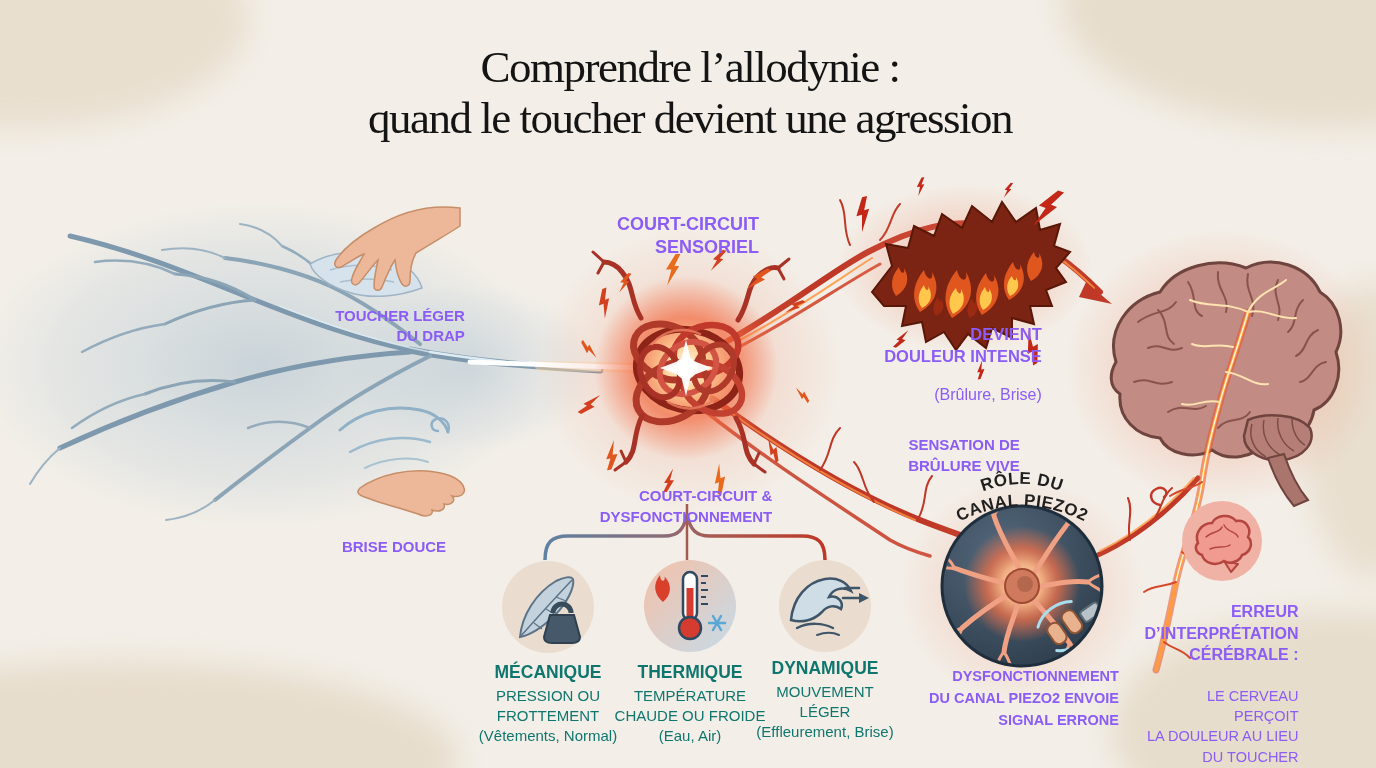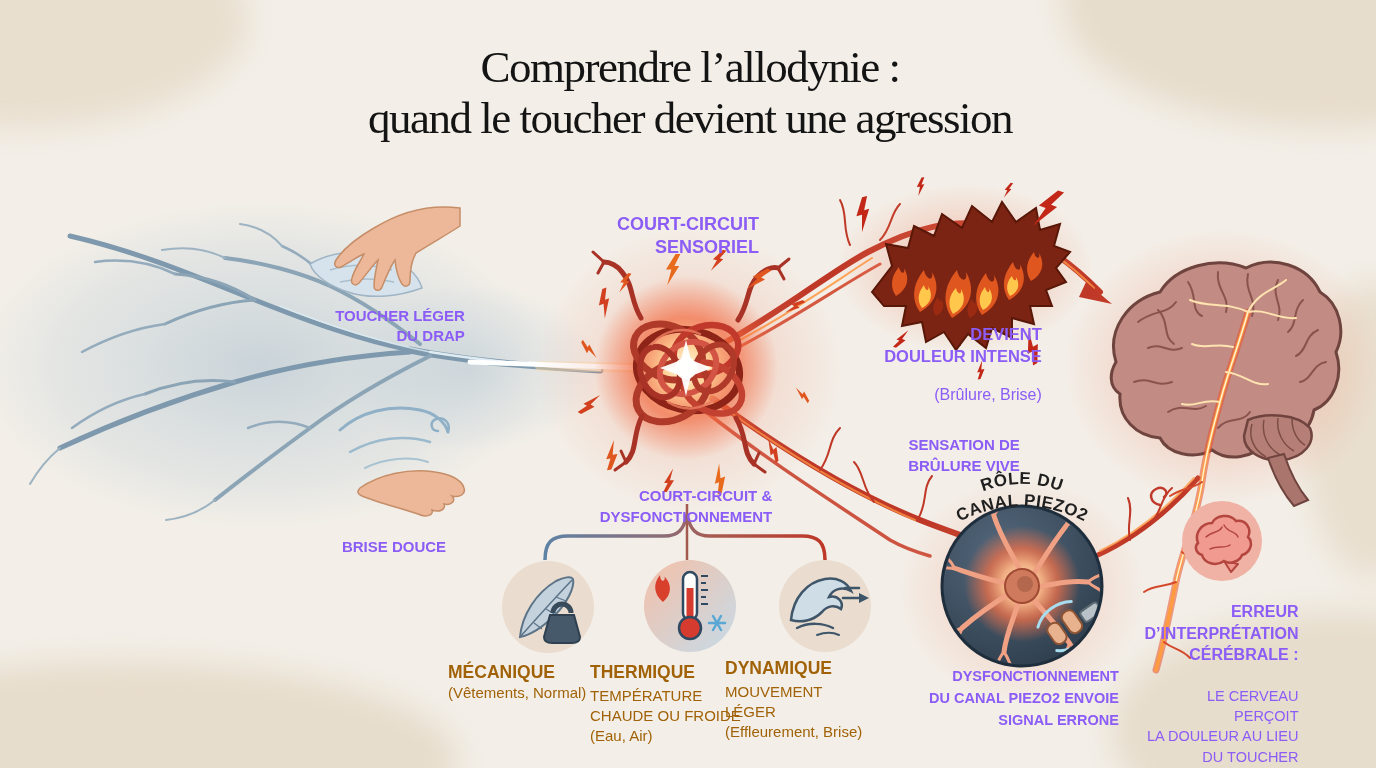--- a/index.html
+++ b/index.html
@@ -4,21 +4,21 @@
 <style>
   html,body{margin:0;padding:0;background:#d8d2c6;}
   .canvas{position:relative;width:1376px;height:768px;background:#f3efe8;overflow:hidden;font-family:"Liberation Sans",sans-serif;}
   .art{position:absolute;left:0;top:0;}
   .lbl{position:absolute;transform:translateX(-50%);text-align:right;white-space:pre-line;color:#8b5cf6;font-family:"Liberation Sans",sans-serif;}
   .b{font-weight:700;}
   .title{position:absolute;left:690px;top:42px;transform:translateX(-50%);text-align:center;white-space:pre-line;
          font-family:"Liberation Serif",serif;font-weight:500;font-size:45px;line-height:1.13;letter-spacing:-1.5px;color:#141414;}
   .h{font-weight:700;}
   .sub{font-weight:400;}
-  .trig{position:absolute;transform:translateX(-50%);text-align:left;width:200px;color:#a16207;}
+  .trig{position:absolute;transform:translateX(-50%);text-align:center;width:200px;color:#0f766e;}
   .trig-name{font-weight:700;font-size:17.5px;}
   .trig-desc{font-weight:400;font-size:15px;line-height:1.32;margin-top:3px;white-space:pre-line;}
   .trig-ex{font-weight:400;font-size:15px;line-height:1.3;}
   svg text{font-family:"Liberation Sans",sans-serif;}
 </style>
 </head>
 <body>
 
 <div class="canvas">
 
@@ -373,20 +373,22 @@
 <div class="lbl" style="left:1221px;top:583px;">
   <div class="h" style="font-size:16px;line-height:1.35;white-space:pre-line;">ERREUR D’INTERPRÉTATION
 CÉRÉBRALE :</div>
   <div class="sub" style="font-size:14.5px;line-height:1.4;margin-top:2px;white-space:pre-line;">LE CERVEAU PERÇOIT
 LA DOULEUR AU LIEU
 DU TOUCHER</div>
 </div>
 
 <div class="trig" style="left:548px;top:662px;">
   <div class="trig-name">MÉCANIQUE</div>
+  <div class="trig-desc">PRESSION OU
+FROTTEMENT</div>
   <div class="trig-ex">(Vêtements, Normal)</div>
 </div>
 <div class="trig" style="left:690px;top:662px;">
   <div class="trig-name">THERMIQUE</div>
   <div class="trig-desc">TEMPÉRATURE
 CHAUDE OU FROIDE</div>
   <div class="trig-ex">(Eau, Air)</div>
 </div>
 <div class="trig" style="left:825px;top:658px;">
   <div class="trig-name">DYNAMIQUE</div>

